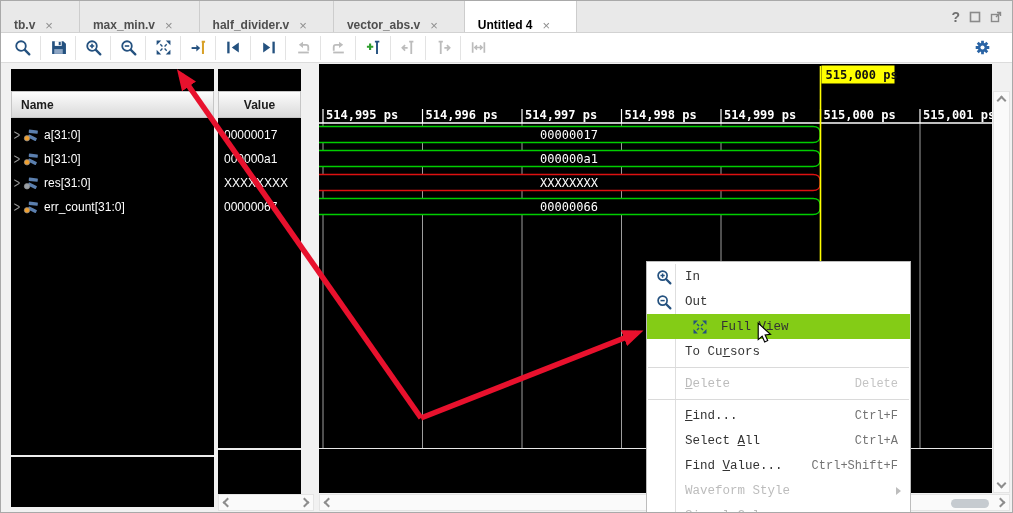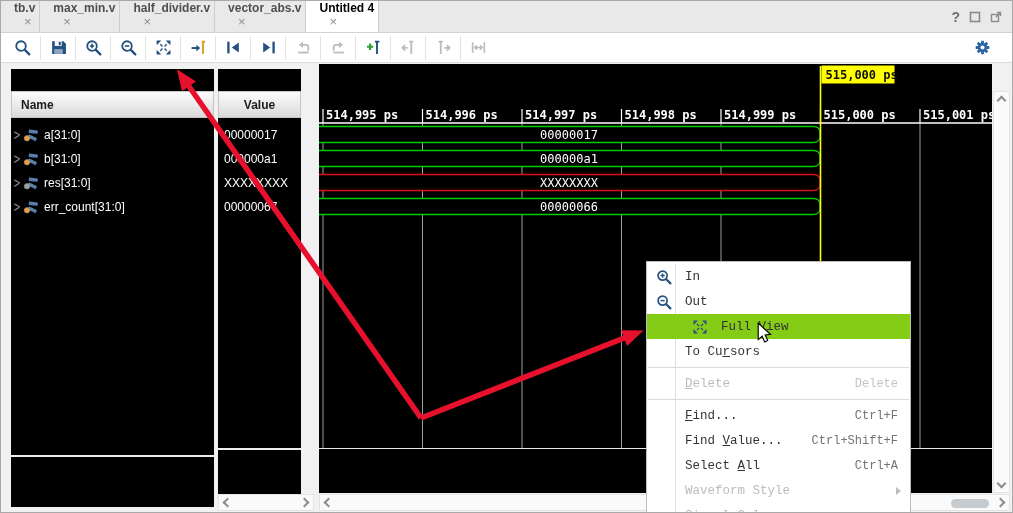--- a/index.html
+++ b/index.html
@@ -3,22 +3,22 @@
 <meta charset="utf-8">
 <style>
   html,body{margin:0;padding:0;background:#fff;}
   *{box-sizing:border-box;}
   .window{position:relative;width:1013px;height:513px;background:#f1f1f1;border:1px solid #a9a9a9;
           overflow:hidden;font-family:"Liberation Sans",sans-serif;-webkit-font-smoothing:antialiased;}
 
   
   .tabbar{position:absolute;left:0;top:0;width:100%;height:32px;background:#e9e9e9;
           border-bottom:1px solid #d2d2d2;display:flex;align-items:stretch;}
-  .tab{display:flex;align-items:flex-start;padding:0 4px 0 13px;border-right:1px solid #cdcdcd;
-       font-size:12px;font-weight:bold;color:#4f4f4f;background:#e9e9e9;cursor:default;flex-direction:column;}
+  .tab{display:flex;align-items:flex-end;padding:0 26px 0 13px;border-right:1px solid #cdcdcd;
+       font-size:12px;font-weight:bold;color:#4f4f4f;background:#e9e9e9;cursor:default;}
   .tab.active{background:#fff;color:#000;}
   .tab .close{margin-left:10px;color:#8e8e8e;font-weight:normal;font-size:13px;line-height:1;}
   .winctl{margin-left:auto;display:flex;align-items:center;gap:9px;padding-right:10px;}
   .winctl .help{color:#6f6f6f;font-size:14px;font-weight:bold;}
   .winctl svg{display:block;}
 
   
   .toolbar{position:absolute;left:0;top:32px;width:100%;height:30px;background:#fff;
            border-bottom:1px solid #dcdcdc;display:flex;align-items:center;padding-left:4px;}
   .tbtn{width:35px;height:24px;display:flex;align-items:center;justify-content:center;}
@@ -382,27 +382,27 @@
         <span class="sc">Delete</span>
       </div>
       <div class="menu-sep"></div>
       <div class="menu-item">
         <span class="mico"></span>
         <span class="lbl"><span></span><span class="u">F</span><span>ind...</span></span>
         <span class="sc">Ctrl+F</span>
       </div>
       <div class="menu-item">
         <span class="mico"></span>
+        <span class="lbl"><span>Select </span><span class="u">A</span><span>ll</span></span>
+        <span class="sc">Ctrl+A</span>
+      </div>
+      <div class="menu-item">
+        <span class="mico"></span>
         <span class="lbl"><span>Find </span><span class="u">V</span><span>alue...</span></span>
         <span class="sc">Ctrl+Shift+F</span>
-      </div>
-      <div class="menu-item">
-        <span class="mico"></span>
-        <span class="lbl"><span>Select </span><span class="u">A</span><span>ll</span></span>
-        <span class="sc">Ctrl+A</span>
       </div>
       <div class="menu-item dis">
         <span class="mico"></span>
         <span class="lbl"><span>Waveform Style</span><span class="u"></span><span></span></span>
         <span class="sub"></span>
       </div>
       <div class="menu-item dis">
         <span class="mico"></span>
         <span class="lbl"><span>Signal Color</span><span class="u"></span><span></span></span>
         <span class="sub"></span>

